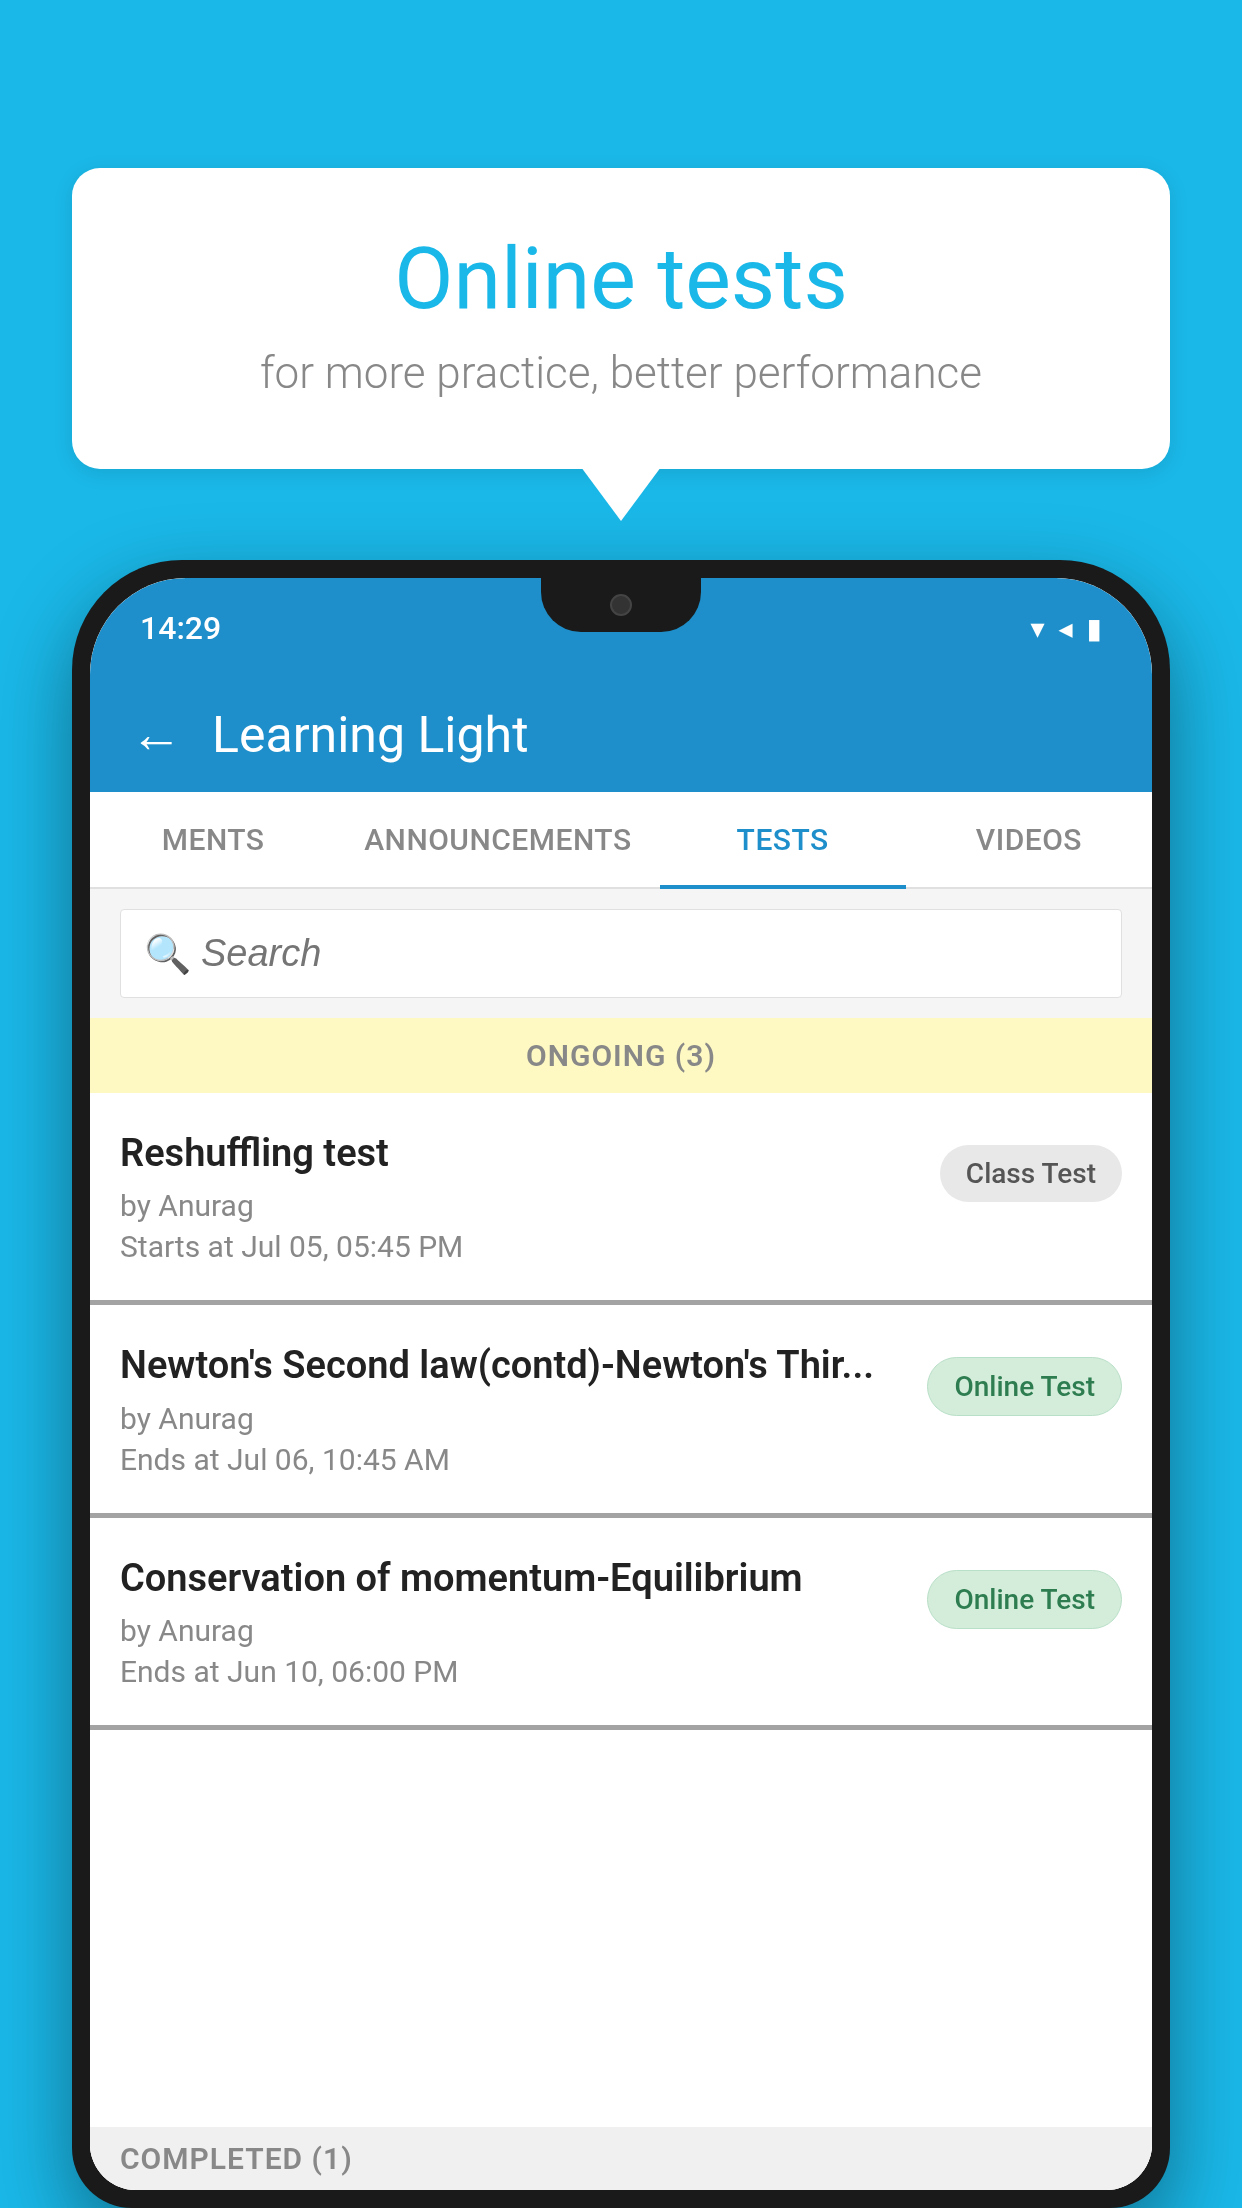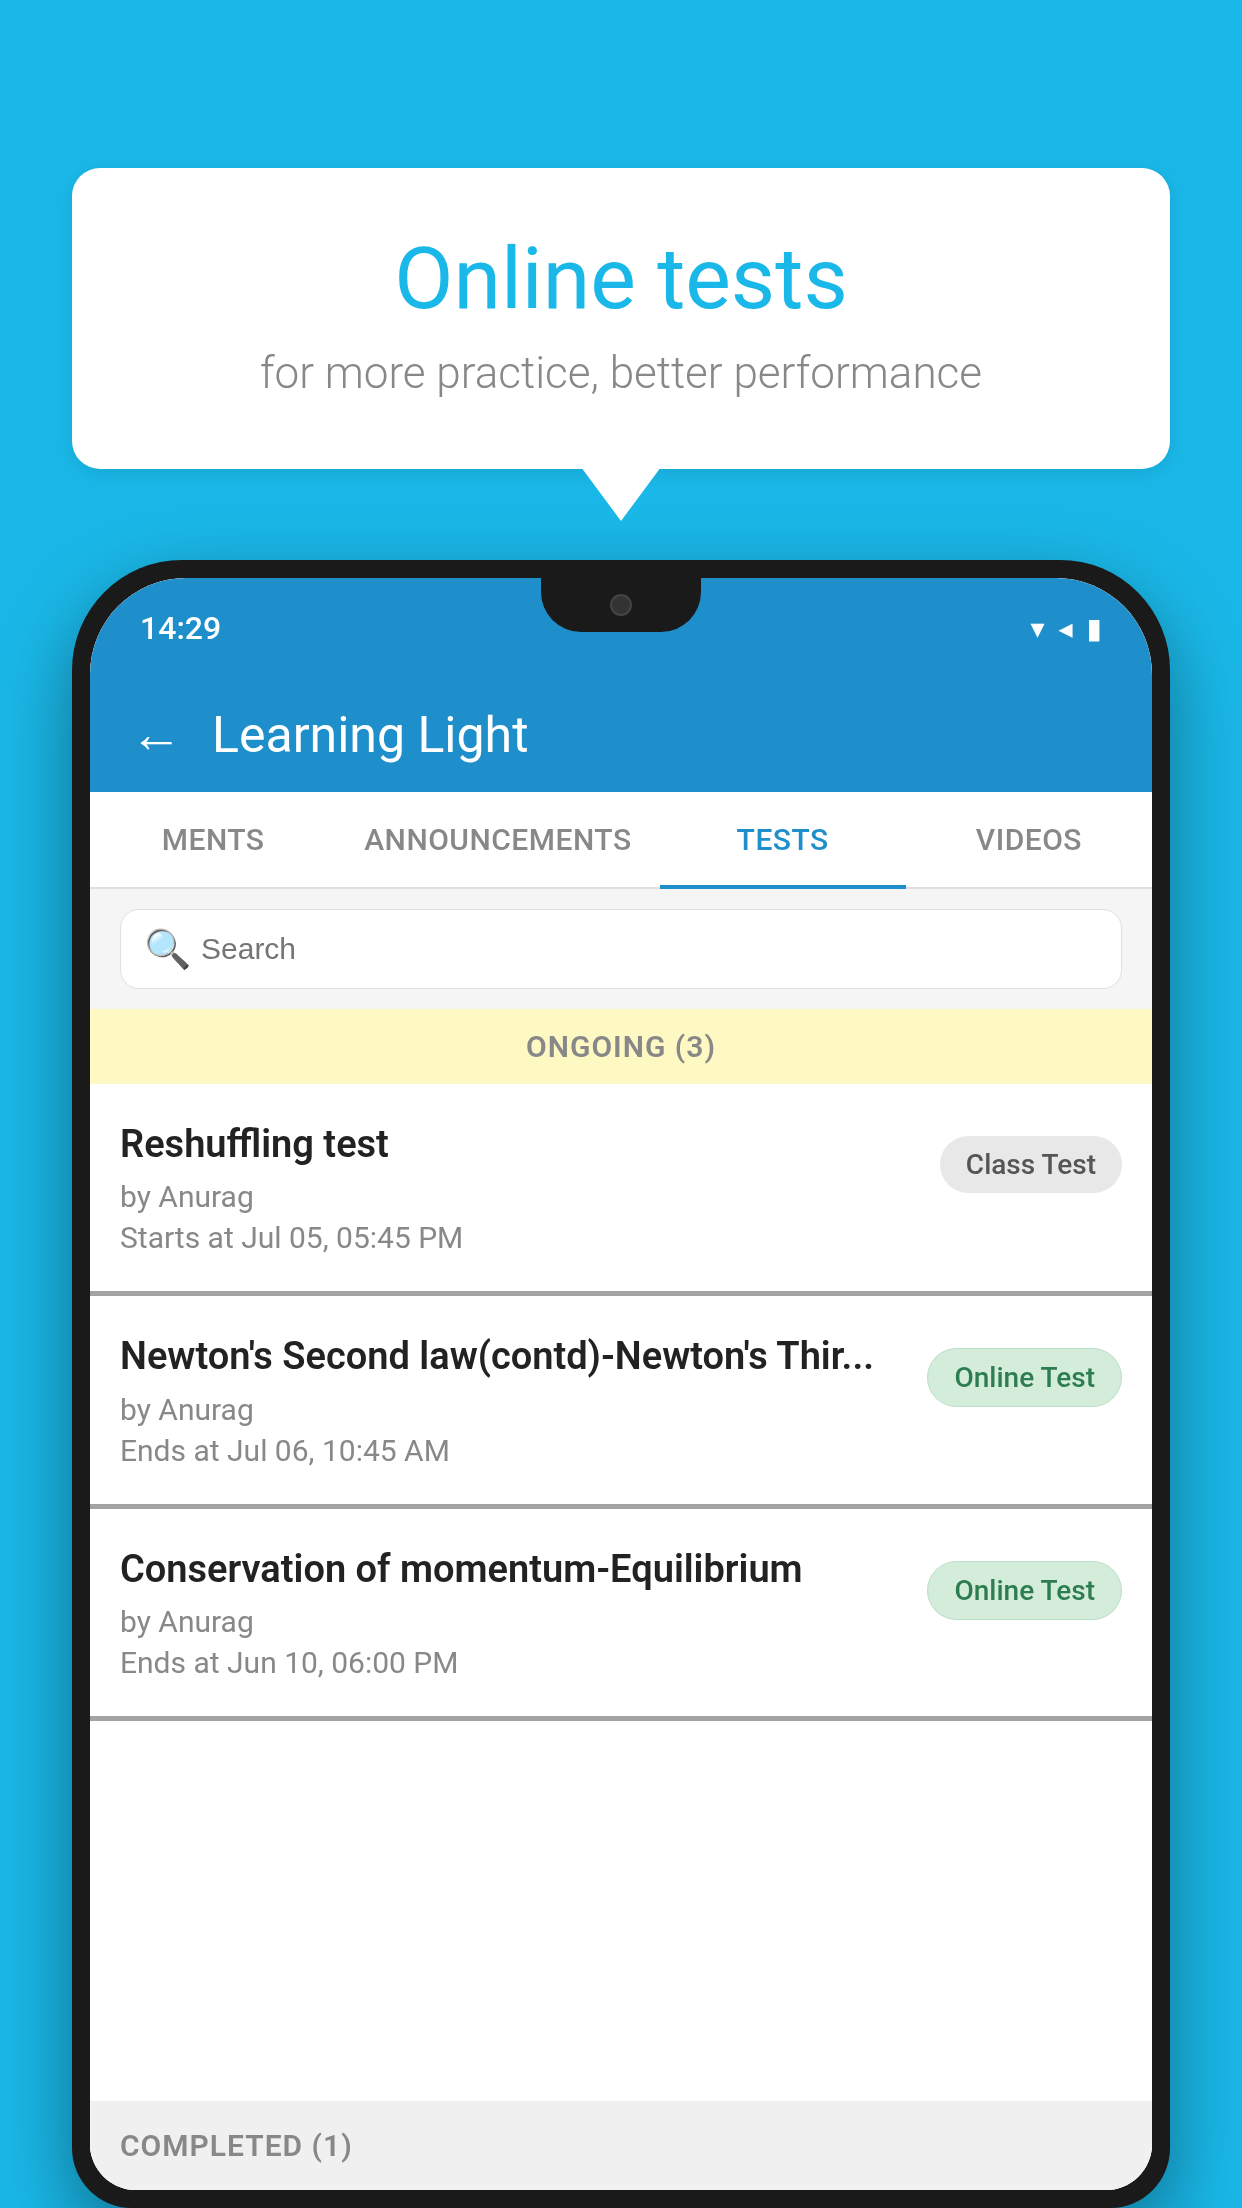--- a/index.html
+++ b/index.html
@@ -188,25 +188,26 @@
       left: 24px;
       top: 50%;
       transform: translateY(-50%);
       color: #aaa;
       font-size: 38px;
     }
     .search-input-field {
       width: 100%;
       background: white;
       border: 1px solid #e0e0e0;
-      border-radius: 19px;
+      border-radius: 4px;
       padding: 22px 30px 22px 80px;
-      font-size: 30px;
+      font-size: 38px;
       color: #aaa;
       outline: none;
+      font-style: italic;
     }
 
     
     .section-header {
       background: #fef9c3;
       padding: 20px 30px;
       font-size: 30px;
       color: #888;
       font-weight: 600;
       letter-spacing: 1px;
@@ -264,21 +265,21 @@
     }
     .badge-online {
       background: #d4edda;
       color: #2e7d50;
       border: 1.5px solid #b8dfc7;
     }
 
     
     .completed-bar {
       background: #f0f0f0;
-      padding: 27px 30px;
+      padding: 14px 30px;
       font-size: 30px;
       color: #888;
       font-weight: 600;
       letter-spacing: 1px;
       text-transform: uppercase;
       position: absolute;
       bottom: 0;
       left: 0;
       right: 0;
     }

